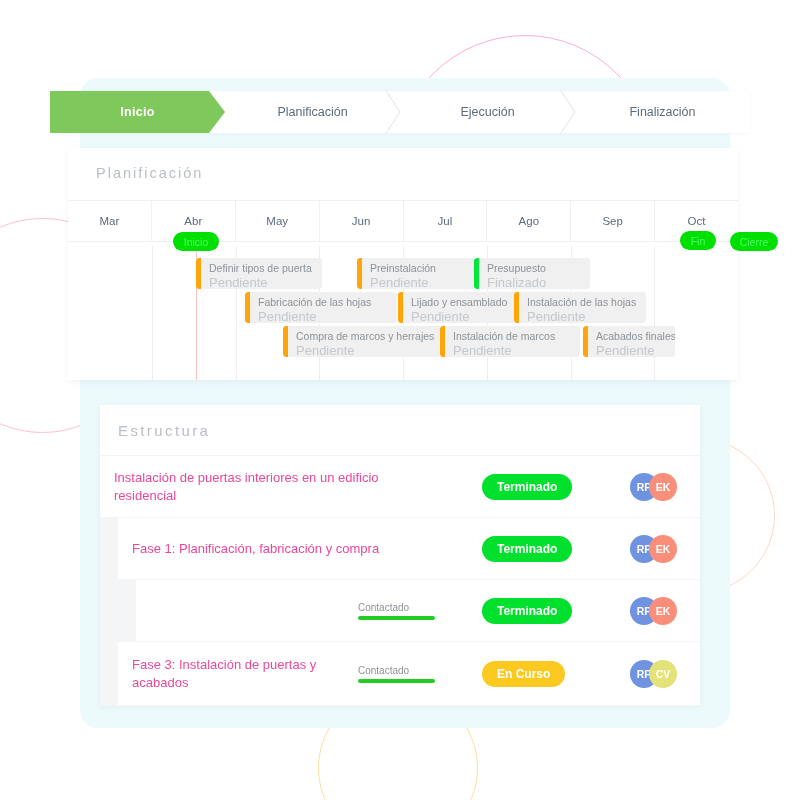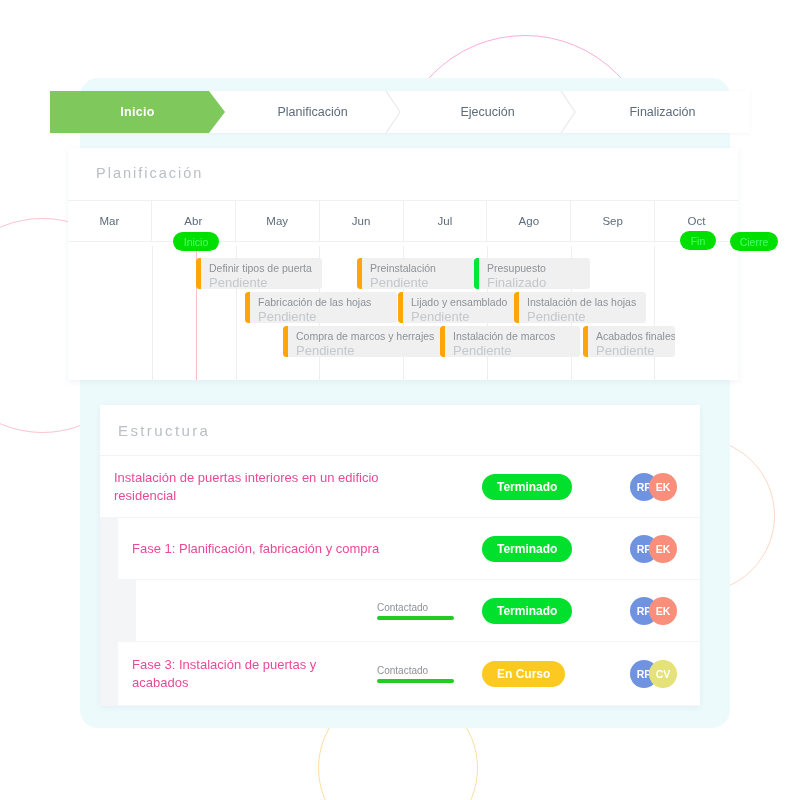--- a/index.html
+++ b/index.html
@@ -95,21 +95,21 @@
   .srow{
     position:relative;display:flex;align-items:center;
     border-bottom:1px solid #f3f5f7;box-sizing:border-box;
     background:#ffffff;
   }
   .gutter{align-self:stretch;background:#f4f5f6;flex:0 0 auto;}
   .srow .name{
     flex:0 0 auto;font-size:13px;color:#ec4899;line-height:1.35;
     padding-left:14px;
   }
-  .prog{position:absolute;text-align:left;margin-left:19px;}
+  .prog{position:absolute;text-align:left;}
   .prog .plabel{font-size:10px;color:#8d9298;display:block;margin-bottom:3px;}
   .prog .pbar{height:4px;background:#22cc22;border-radius:2px;}
   .badge{
     position:absolute;height:26px;border-radius:13px;
     display:flex;align-items:center;justify-content:center;
     font-size:12px;color:#ffffff;font-weight:bold;padding:0 15px;box-sizing:border-box;
   }
   .avatars{position:absolute;display:flex;align-items:center;}
   .av{
     width:28px;height:28px;border-radius:50%;

